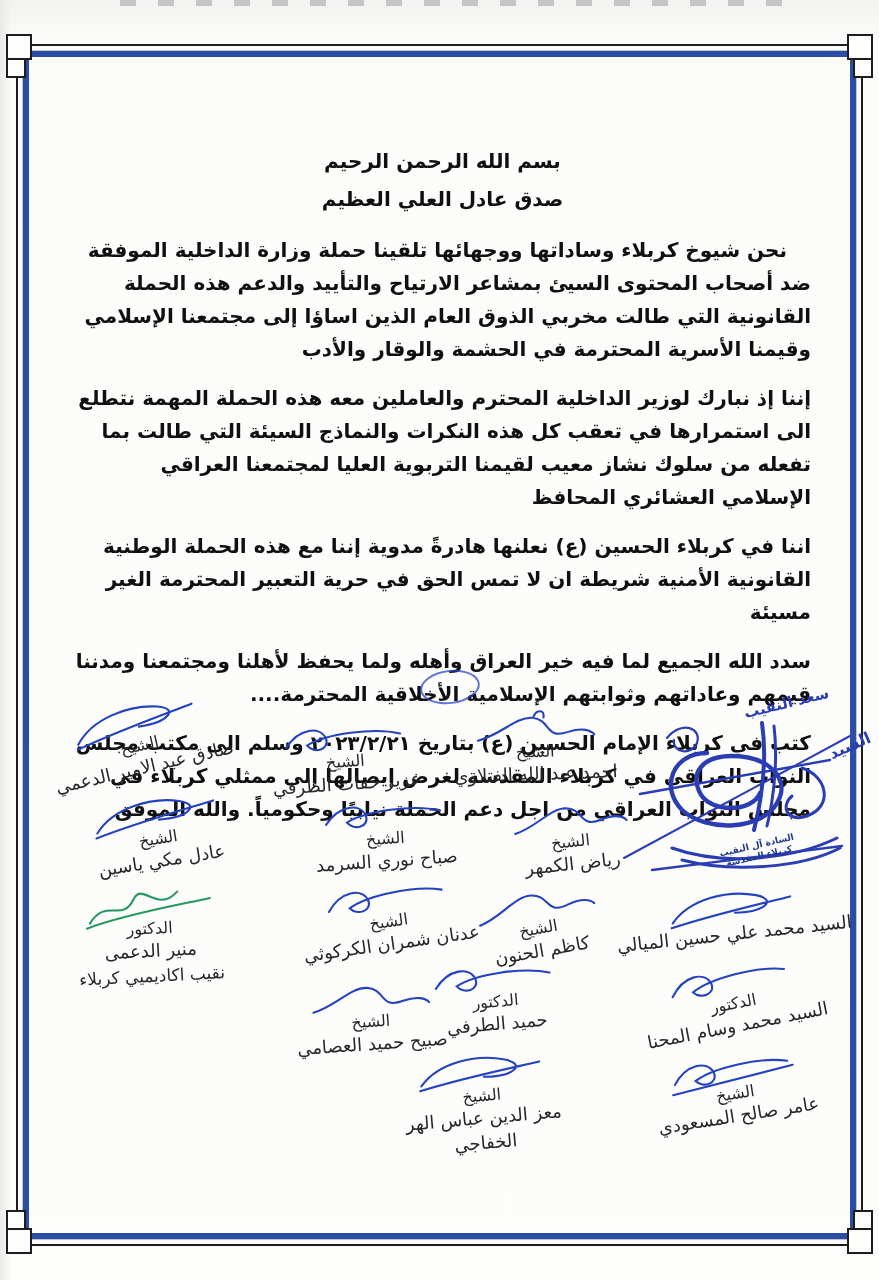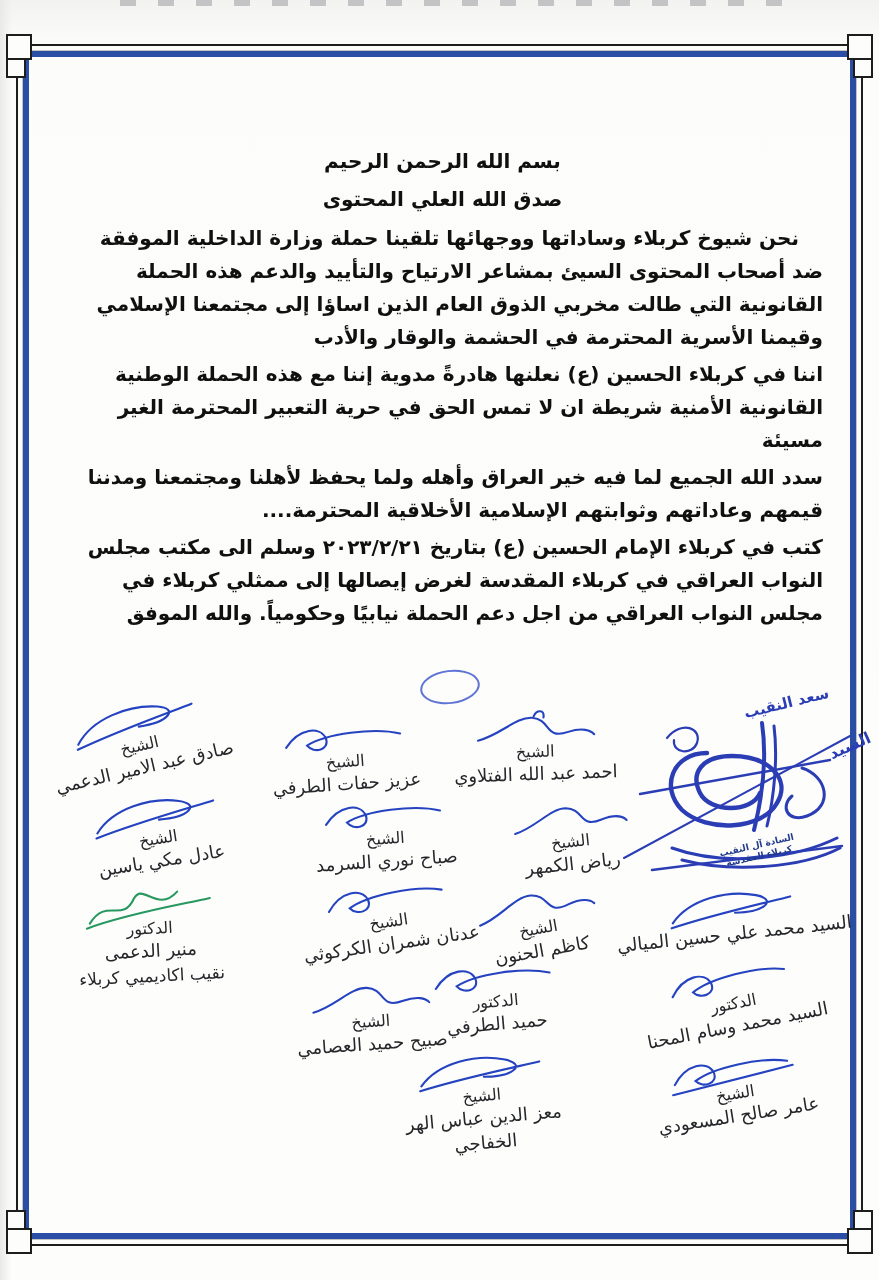--- a/index.html
+++ b/index.html
@@ -23,21 +23,21 @@
   .k-tr1{right:6px;top:34px;width:22px;height:22px}
   .k-tr2{right:6px;top:58px;width:16px;height:16px}
   .k-bl1{left:6px;bottom:26px;width:22px;height:22px}
   .k-bl2{left:6px;bottom:50px;width:16px;height:16px}
   .k-br1{right:6px;bottom:26px;width:22px;height:22px}
   .k-br2{right:6px;bottom:50px;width:16px;height:16px}
   
   .content{position:absolute;top:142px;right:52px;left:58px;direction:rtl;
     color:#101010;font-weight:bold;}
   .doc-header{text-align:center;font-size:20px;line-height:38px;margin-bottom:3px;}
-  .body-text p{font-size:20px;line-height:33px;text-align:right;margin:4px;}
+  .body-text p{font-size:20px;line-height:33px;text-align:right;margin:16px;}
   .body-text p.indent{text-indent:24px;}
   .body-text p.spaced{margin-top:4px;}
   
   .ink-circle{position:absolute;left:420px;top:670px;width:56px;height:30px;
     border:2px solid #2946c8;border-radius:50%;transform:rotate(-7deg);opacity:.75;}
   
   .sig{position:absolute;direction:rtl;text-align:center;color:#26272b;transform-origin:center;}
   .sig .t{font-size:16px;line-height:20px;}
   .sig .n{font-size:18px;line-height:24px;white-space:nowrap;}
   .sig .n2{font-size:18px;line-height:26px;white-space:nowrap;}
@@ -84,24 +84,25 @@
   <div class="knot k-tr1"></div>
   <div class="knot k-tr2"></div>
   <div class="knot k-bl1"></div>
   <div class="knot k-bl2"></div>
   <div class="knot k-br1"></div>
   <div class="knot k-br2"></div>
 
   <div class="content">
     <div class="doc-header">
       <div>بسم الله الرحمن الرحيم</div>
-      <div>صدق الله العلي المحتوى</div>
+      <div>صدق عادل العلي العظيم</div>
     </div>
     <div class="body-text">
       <p class="indent">نحن شيوخ كربلاء وساداتها ووجهائها تلقينا حملة وزارة الداخلية الموفقة ضد أصحاب المحتوى السيئ بمشاعر الارتياح والتأييد والدعم هذه الحملة القانونية التي طالت مخربي الذوق العام الذين اساؤا إلى مجتمعنا الإسلامي وقيمنا الأسرية المحترمة في الحشمة والوقار والأدب</p>
+      <p>إننا إذ نبارك لوزير الداخلية المحترم والعاملين معه هذه الحملة المهمة نتطلع الى استمرارها في تعقب كل هذه النكرات والنماذج السيئة التي طالت بما تفعله من سلوك نشاز معيب لقيمنا التربوية العليا لمجتمعنا العراقي الإسلامي العشائري المحافظ</p>
       <p>اننا في كربلاء الحسين (ع) نعلنها هادرةً مدوية إننا مع هذه الحملة الوطنية القانونية الأمنية شريطة ان لا تمس الحق في حرية التعبير المحترمة الغير مسيئة</p>
       <p>سدد الله الجميع لما فيه خير العراق وأهله ولما يحفظ لأهلنا ومجتمعنا ومدننا قيمهم وعاداتهم وثوابتهم الإسلامية الأخلاقية المحترمة....</p>
       <p class="spaced">كتب في كربلاء الإمام الحسين (ع) بتاريخ ٢٠٢٣/٢/٢١ وسلم الى مكتب مجلس النواب العراقي في كربلاء المقدسة لغرض إيصالها إلى ممثلي كربلاء في مجلس النواب العراقي من اجل دعم الحملة نيابيًا وحكومياً. والله الموفق</p>
     </div>
   </div>
 
   <div class="ink-circle"></div>
 
   <div class="sig s1">
     <svg class="flo" viewBox="0 0 160 52">

